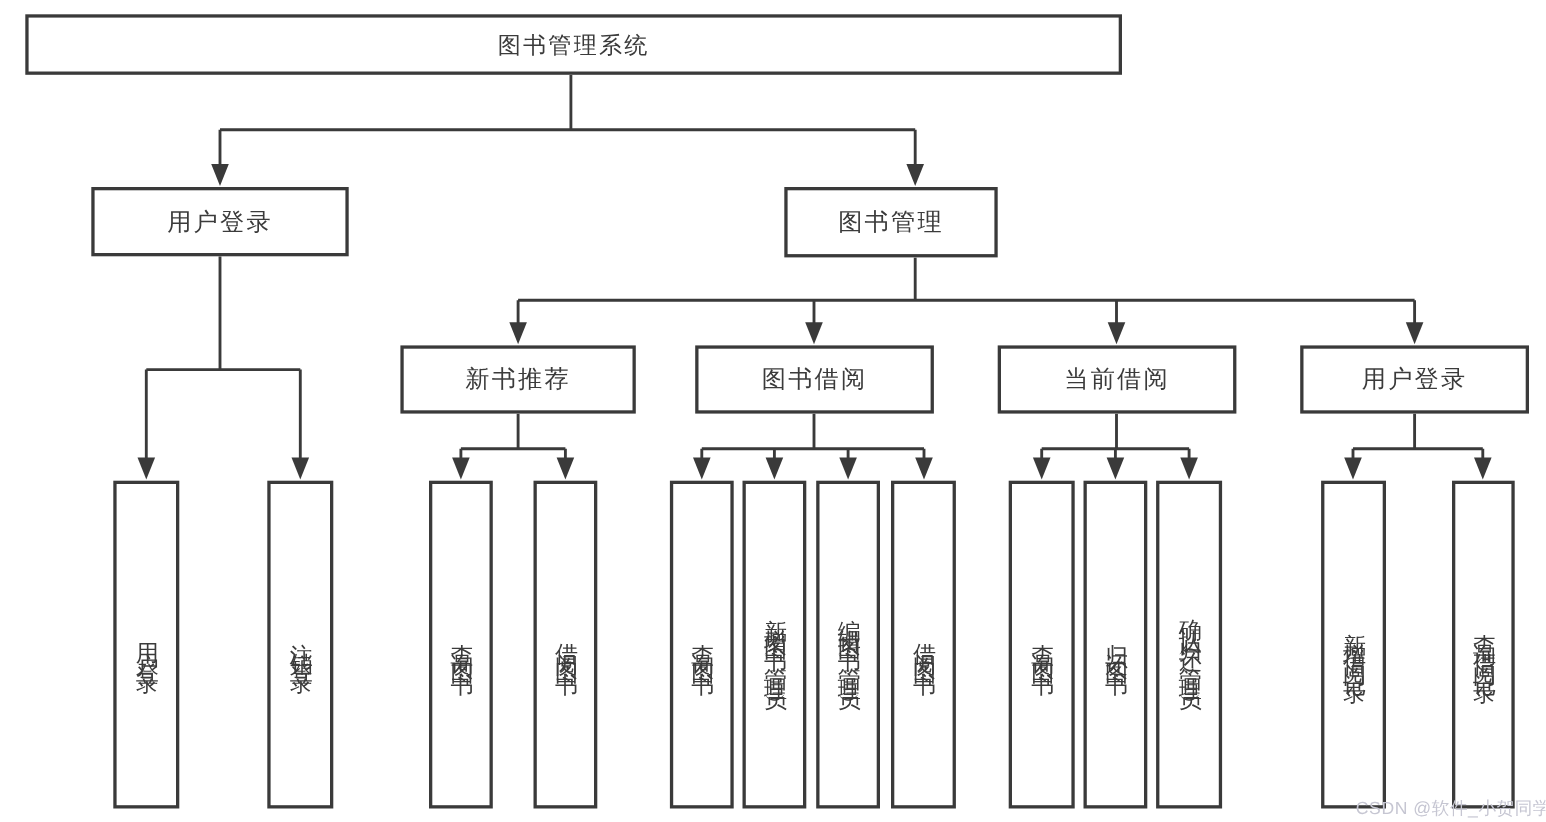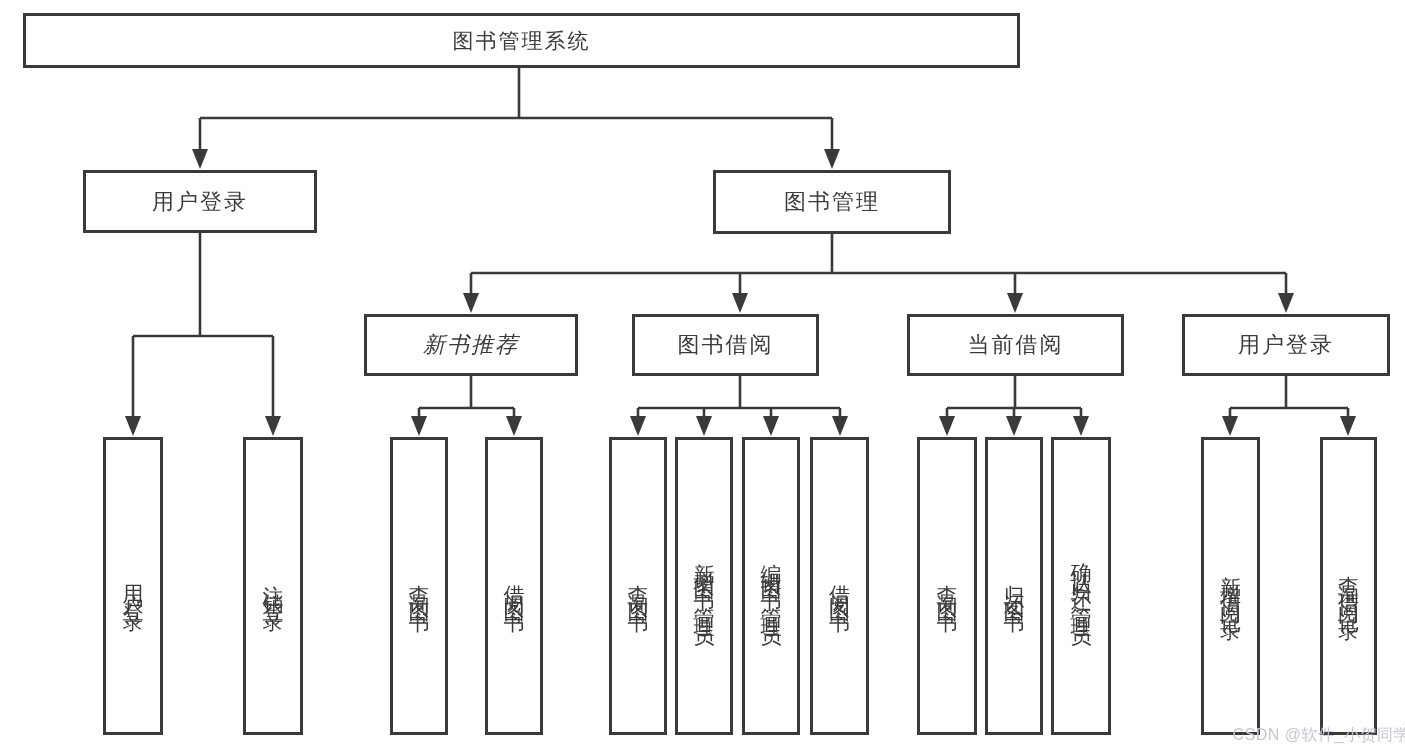--- a/index.html
+++ b/index.html
@@ -118,24 +118,24 @@
     <g>
       <path d="M1286,376 L1286,408 M1230,408 L1348,408 M1230,408 L1230,424 M1348,408 L1348,424"></path>
       <polygon points="1222,416 1238,416 1230,436"></polygon>
       <polygon points="1340,416 1356,416 1348,436"></polygon>
     </g>
   </svg>
 
   <div class="hbox title" style="left:23px; top:13px; width:997px; height:55px;">图书管理系统</div>
 
   <div class="hbox" style="left:83px; top:170px; width:234px; height:63px;">用户登录</div>
-  <div class="hbox" style="left:713px; top:170px; width:238px; height:64px;">图书管理</div>
+  <div class="hbox" style="left:713px; top:170px; width:194px; height:64px;">图书管理</div>
 
-  <div class="hbox" style="left:364px; top:314px; width:214px; height:62px;font-style:italic;">新书推荐</div>
-  <div class="hbox" style="left:632px; top:314px; width:187px; height:62px;">图书借阅</div>
+  <div class="hbox" style="left:364px; top:314px; width:214px; height:62px;">新书推荐</div>
+  <div class="hbox" style="left:632px; top:314px; width:217px; height:62px;">图书借阅</div>
   <div class="hbox" style="left:907px; top:314px; width:217px; height:62px;">当前借阅</div>
   <div class="hbox" style="left:1182px; top:314px; width:208px; height:62px;">用户登录</div>
 
   <div class="vbox" style="left:103px; width:60px;">
     <span>用户登录</span>
   </div>
   <div class="vbox" style="left:243px; width:60px;">
     <span>注销登录</span>
   </div>
 

